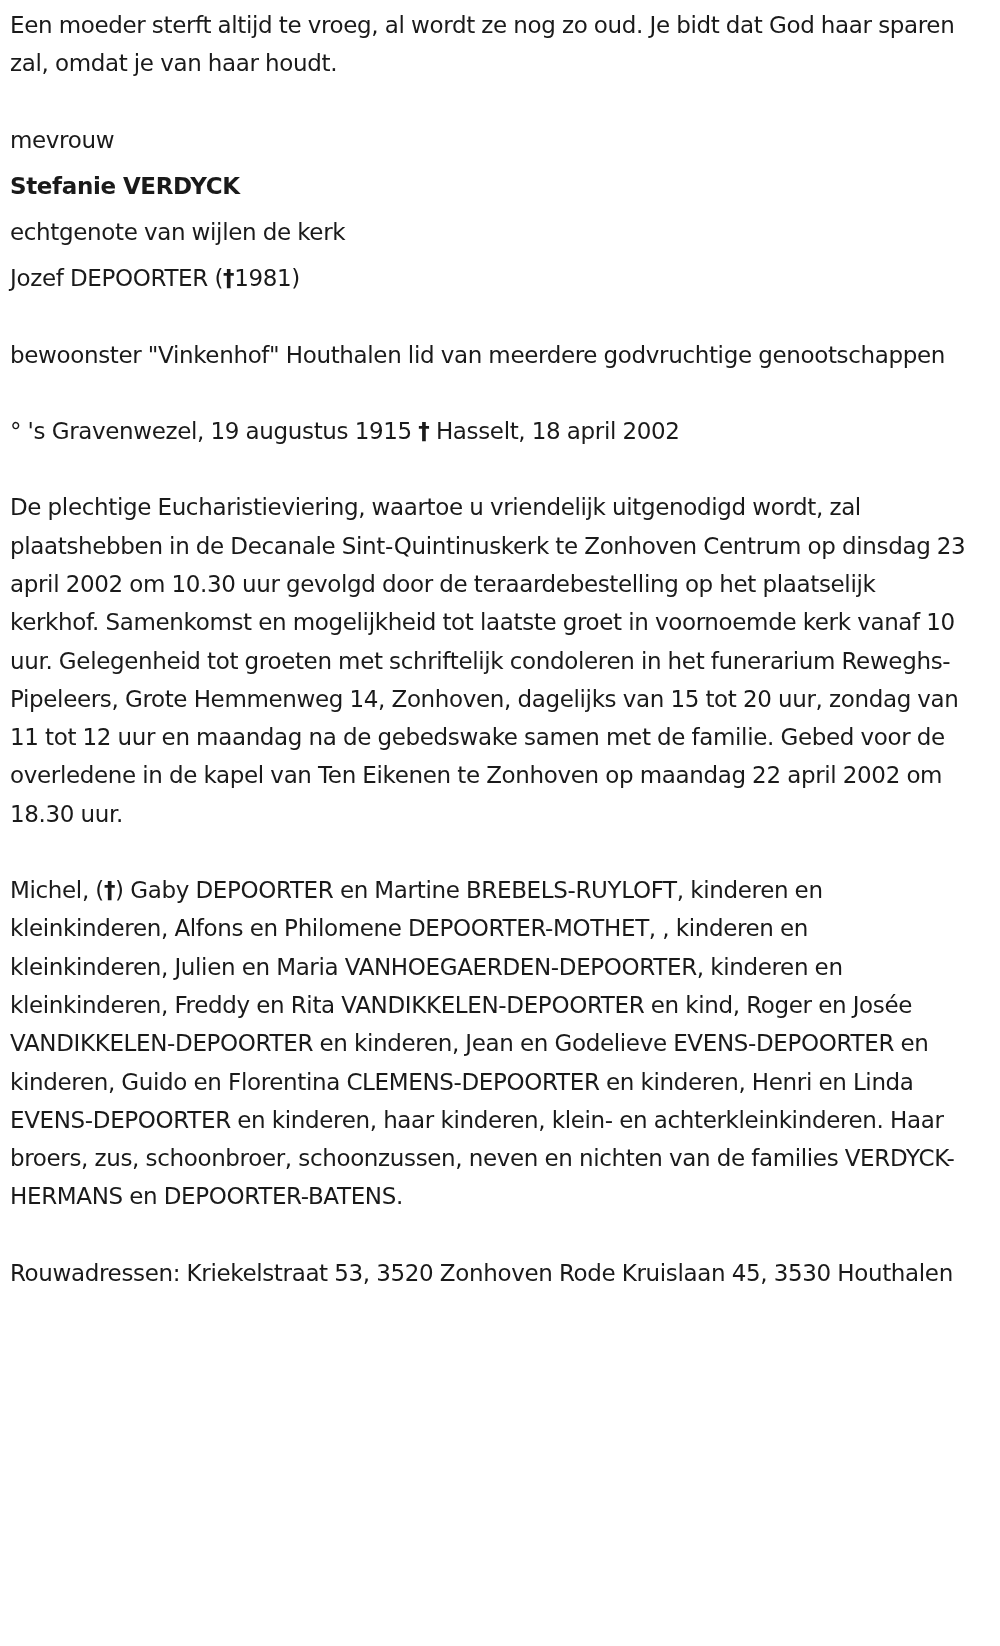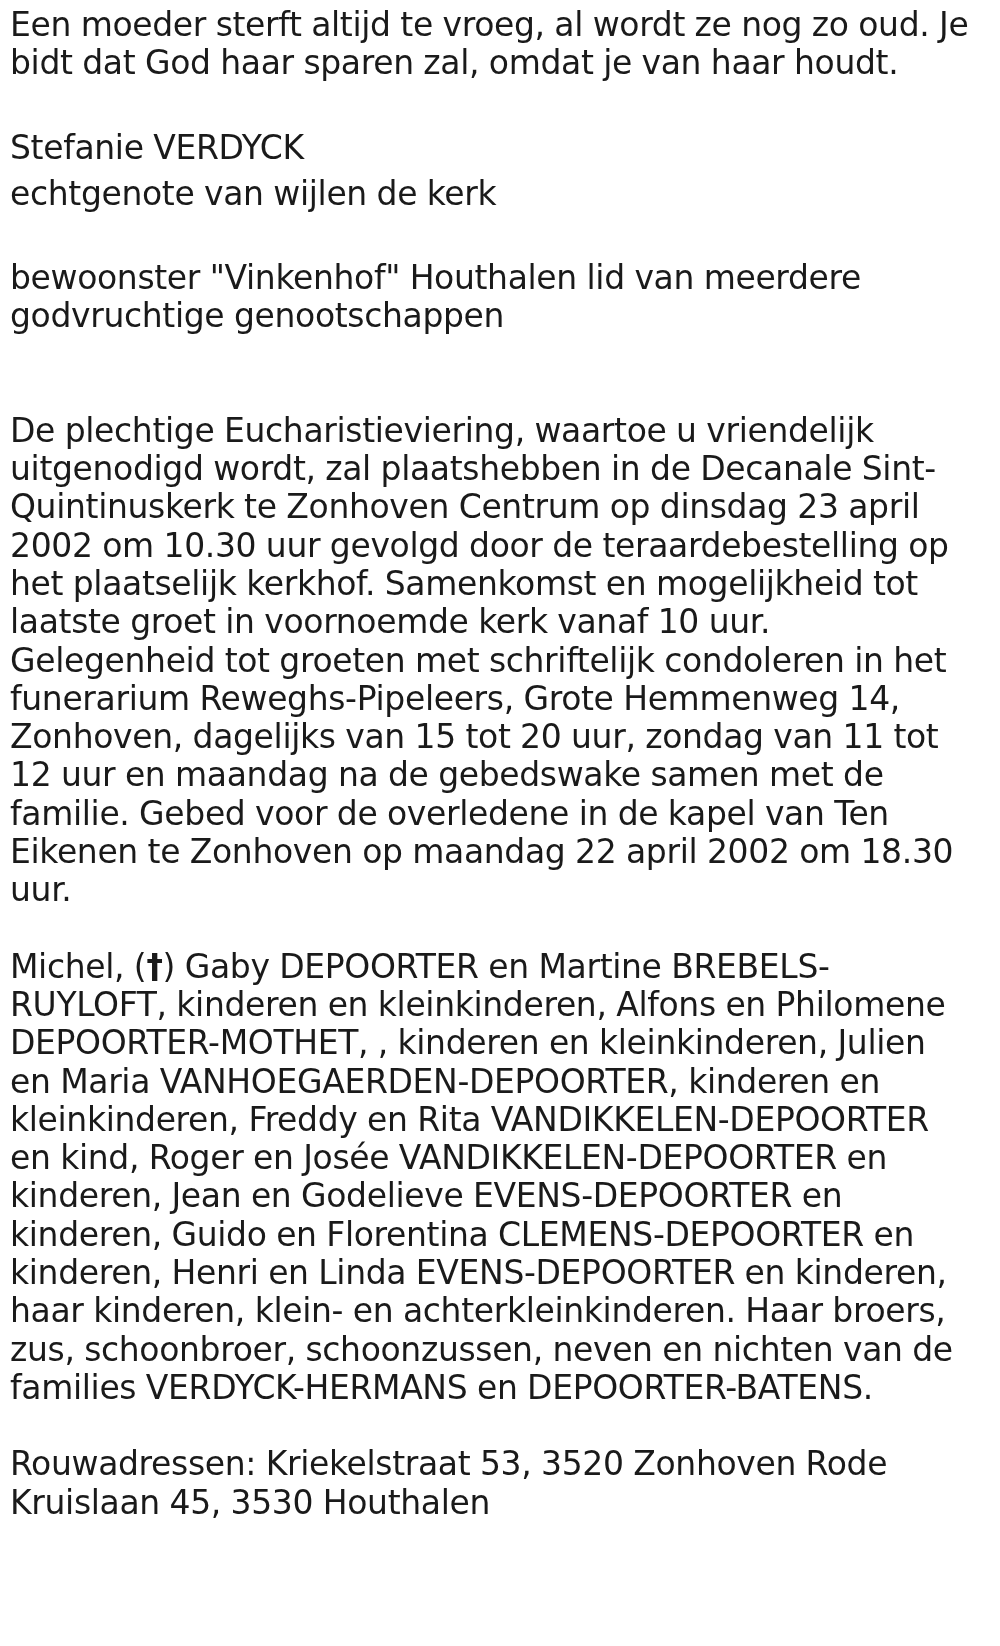--- a/index.html
+++ b/index.html
@@ -13,56 +13,59 @@
       overflow: hidden;
       font-family: "DejaVu Sans", sans-serif;
       color: #1a1a1a;
     }
     .page {
       padding: 6px 10px 0 10px;
       width: 980px;
       box-sizing: border-box;
     }
     .para {
-      font-size: 33px;
+      font-size: 23px;
       line-height: 38.3px;
       margin: 0;
       letter-spacing: -0.35px;
       word-spacing: -0.5px;
     }
     .gap { height: 38px; }
     .gap-sm { height: 8px; }
-    .bold { font-weight: normal; }
+    .bold { font-weight: bold; }
     .cross {
       font-weight: bold;
     }
   </style>
 </head>
 <body>
 
 <div class="page">
 
   <p class="para">Een moeder sterft altijd te vroeg, al wordt ze nog zo oud. Je bidt dat God haar sparen zal, omdat je van haar houdt.</p>
 
   <div class="gap"></div>
 
   <div>
+    <p class="para">mevrouw</p>
     <div class="gap-sm"></div>
     <p class="para bold">Stefanie VERDYCK</p>
     <div class="gap-sm"></div>
     <p class="para">echtgenote van wijlen de kerk</p>
     <div class="gap-sm"></div>
+    <p class="para"><span>Jozef DEPOORTER (</span><span class="cross">†</span><span>1981)</span></p>
   </div>
 
   <div class="gap"></div>
 
   <p class="para">bewoonster "Vinkenhof" Houthalen lid van meerdere godvruchtige genootschappen</p>
 
   <div class="gap"></div>
 
+  <p class="para"><span>° 's Gravenwezel, 19 augustus 1915</span> <span class="cross">†</span> <span>Hasselt, 18 april 2002</span></p>
 
   <div class="gap"></div>
 
   <p class="para">De plechtige Eucharistieviering, waartoe u vriendelijk uitgenodigd wordt, zal plaatshebben in de Decanale Sint-Quintinuskerk te Zonhoven Centrum op dinsdag 23 april 2002 om 10.30 uur gevolgd door de teraardebestelling op het plaatselijk kerkhof. Samenkomst en mogelijkheid tot laatste groet in voornoemde kerk vanaf 10 uur. Gelegenheid tot groeten met schriftelijk condoleren in het funerarium Reweghs-Pipeleers, Grote Hemmenweg 14, Zonhoven, dagelijks van 15 tot 20 uur, zondag van 11 tot 12 uur en maandag na de gebedswake samen met de familie. Gebed voor de overledene in de kapel van Ten Eikenen te Zonhoven op maandag 22 april 2002 om 18.30 uur.</p>
 
   <div class="gap"></div>
 
   <p class="para"><span>Michel, (</span><span class="cross">†</span><span>) Gaby DEPOORTER en Martine BREBELS-RUYLOFT, kinderen en kleinkinderen, Alfons en Philomene DEPOORTER-MOTHET, , kinderen en kleinkinderen, Julien en Maria VANHOEGAERDEN-DEPOORTER, kinderen en kleinkinderen, Freddy en Rita VANDIKKELEN-DEPOORTER en kind, Roger en Josée VANDIKKELEN-DEPOORTER en kinderen, Jean en Godelieve EVENS-DEPOORTER en kinderen, Guido en Florentina CLEMENS-DEPOORTER en kinderen, Henri en Linda EVENS-DEPOORTER en kinderen, haar kinderen, klein- en achterkleinkinderen. Haar broers, zus, schoonbroer, schoonzussen, neven en nichten van de families VERDYCK-HERMANS en DEPOORTER-BATENS.</span></p>
 
   <div class="gap"></div>

